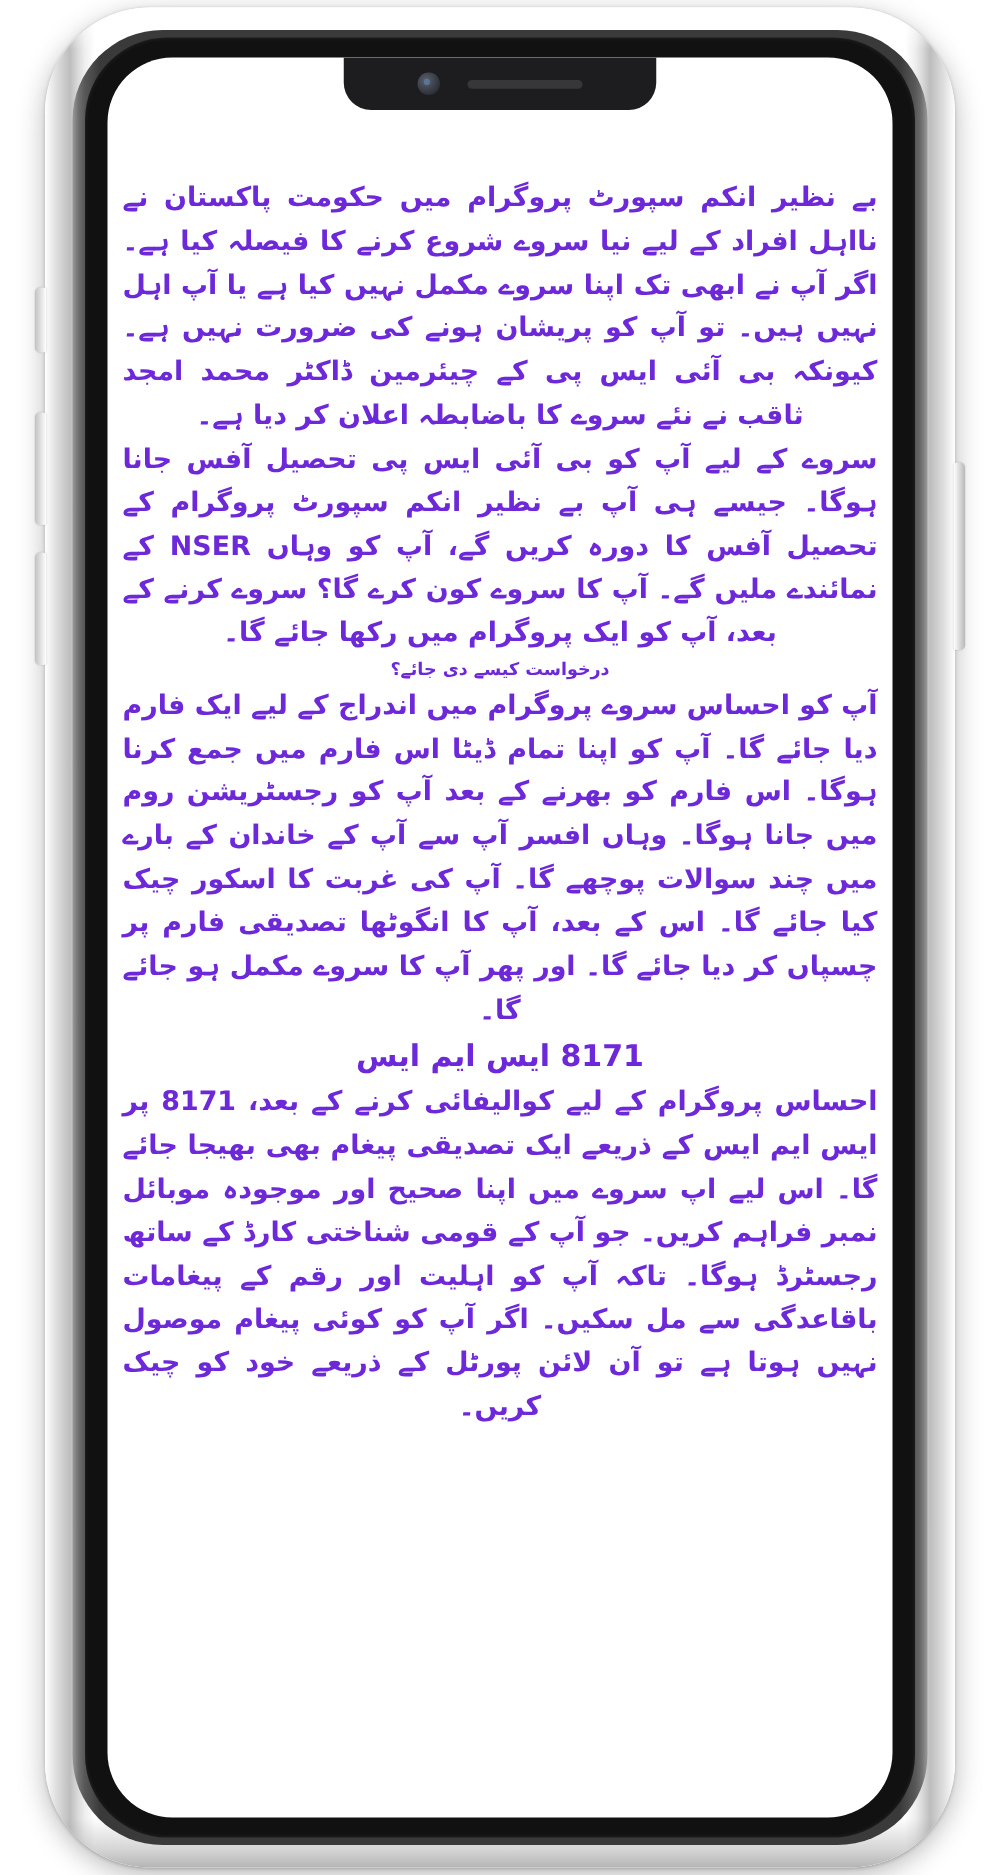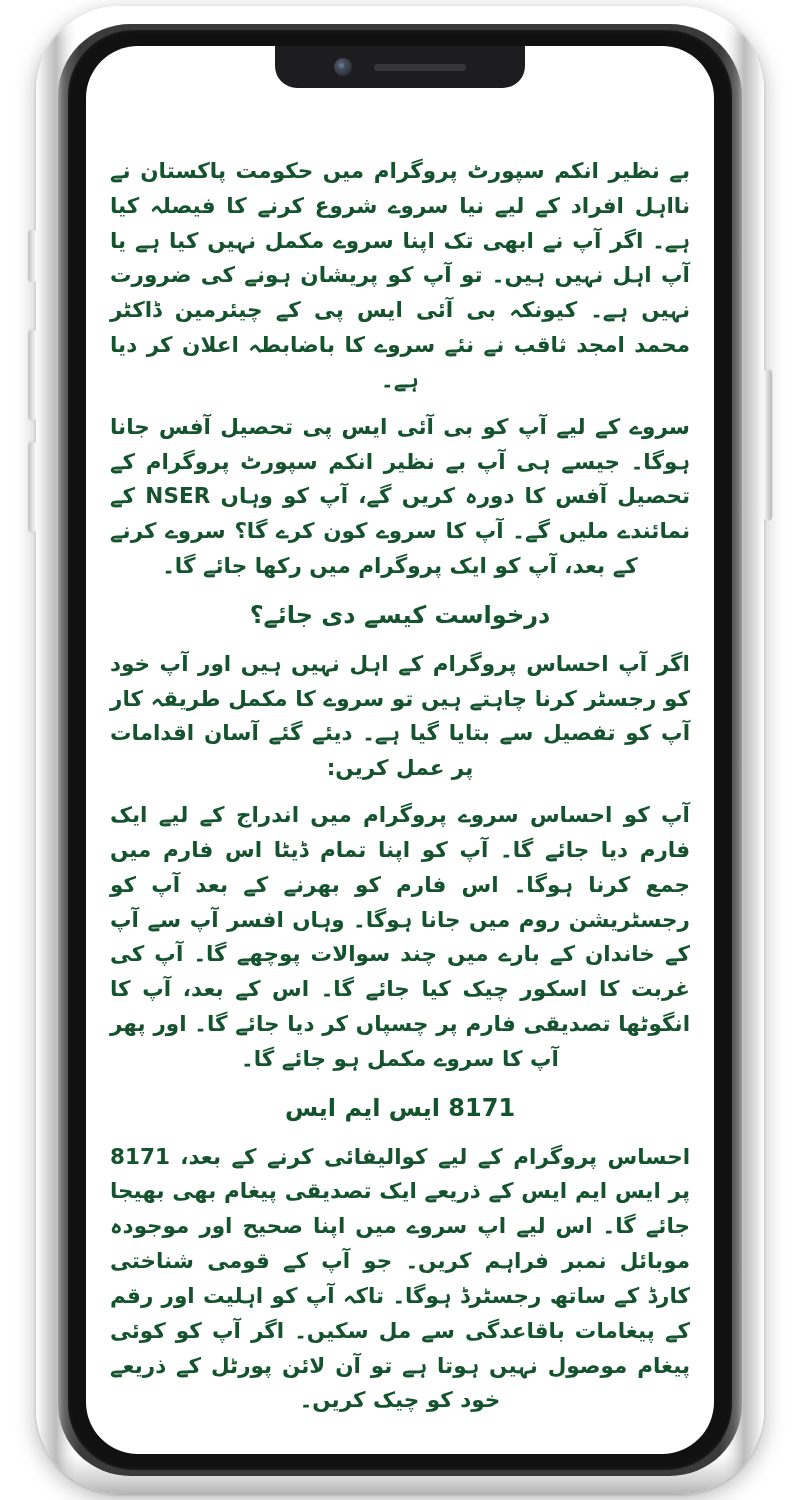--- a/index.html
+++ b/index.html
@@ -170,38 +170,38 @@
     padding: 96px 8px 40px 8px;
     box-sizing: border-box;
     direction: rtl;
     text-align: justify;
     text-align-last: center;
     color: #0b0b0b;
   }
 
   .article p,
   .article h2 {
-    margin: 12px;
+    margin: 0;
     padding: 0 4px;
     font-family: "DejaVu Sans", "Liberation Sans", sans-serif;
     font-weight: 700;
-    color: #14532d;
+    color: #6d28d9;
     line-height: 1.62;
     letter-spacing: 0.1px;
   }
 
   .para {
     font-size: 21.5px;
     text-align: justify;
     text-align-last: center;
     margin-bottom: 2px;
   }
 
   .heading {
-    font-size: 24px;
+    font-size: 14px;
     text-align: center;
     text-align-last: center;
     margin-bottom: 2px;
     margin-top: 1px;
   }
 
   .heading-sms {
     font-size: 24px;
     text-align: right;
     text-align-last: center;
@@ -232,21 +232,20 @@
     </div>
 
     <div class="article">
 
       <p class="para">بے نظیر انکم سپورٹ پروگرام میں حکومت پاکستان نے نااہل افراد کے لیے نیا سروے شروع کرنے کا فیصلہ کیا ہے۔ اگر آپ نے ابھی تک اپنا سروے مکمل نہیں کیا ہے یا آپ اہل نہیں ہیں۔ تو آپ کو پریشان ہونے کی ضرورت نہیں ہے۔ کیونکہ بی آئی ایس پی کے چیئرمین ڈاکٹر محمد امجد ثاقب نے نئے سروے کا باضابطہ اعلان کر دیا ہے۔</p>
 
       <p class="para">سروے کے لیے آپ کو بی آئی ایس پی تحصیل آفس جانا ہوگا۔ جیسے ہی آپ بے نظیر انکم سپورٹ پروگرام کے تحصیل آفس کا دورہ کریں گے، آپ کو وہاں NSER کے نمائندے ملیں گے۔ آپ کا سروے کون کرے گا؟ سروے کرنے کے بعد، آپ کو ایک پروگرام میں رکھا جائے گا۔</p>
 
       <h2 class="heading">درخواست کیسے دی جائے؟</h2>
 
-      <p class="para">اگر آپ احساس پروگرام کے اہل نہیں ہیں اور آپ خود کو رجسٹر کرنا چاہتے ہیں تو سروے کا مکمل طریقہ کار آپ کو تفصیل سے بتایا گیا ہے۔ دیئے گئے آسان اقدامات پر عمل کریں:</p>
 
       <p class="para">آپ کو احساس سروے پروگرام میں اندراج کے لیے ایک فارم دیا جائے گا۔ آپ کو اپنا تمام ڈیٹا اس فارم میں جمع کرنا ہوگا۔ اس فارم کو بھرنے کے بعد آپ کو رجسٹریشن روم میں جانا ہوگا۔ وہاں افسر آپ سے آپ کے خاندان کے بارے میں چند سوالات پوچھے گا۔ آپ کی غربت کا اسکور چیک کیا جائے گا۔ اس کے بعد، آپ کا انگوٹھا تصدیقی فارم پر چسپاں کر دیا جائے گا۔ اور پھر آپ کا سروے مکمل ہو جائے گا۔</p>
 
       <h2 class="heading-sms">8171 ایس ایم ایس</h2>
 
       <p class="para">احساس پروگرام کے لیے کوالیفائی کرنے کے بعد، 8171 پر ایس ایم ایس کے ذریعے ایک تصدیقی پیغام بھی بھیجا جائے گا۔ اس لیے اپ سروے میں اپنا صحیح اور موجودہ موبائل نمبر فراہم کریں۔ جو آپ کے قومی شناختی کارڈ کے ساتھ رجسٹرڈ ہوگا۔ تاکہ آپ کو اہلیت اور رقم کے پیغامات باقاعدگی سے مل سکیں۔ اگر آپ کو کوئی پیغام موصول نہیں ہوتا ہے تو آن لائن پورٹل کے ذریعے خود کو چیک کریں۔</p>
 
     </div>
   </div>
 </div>

